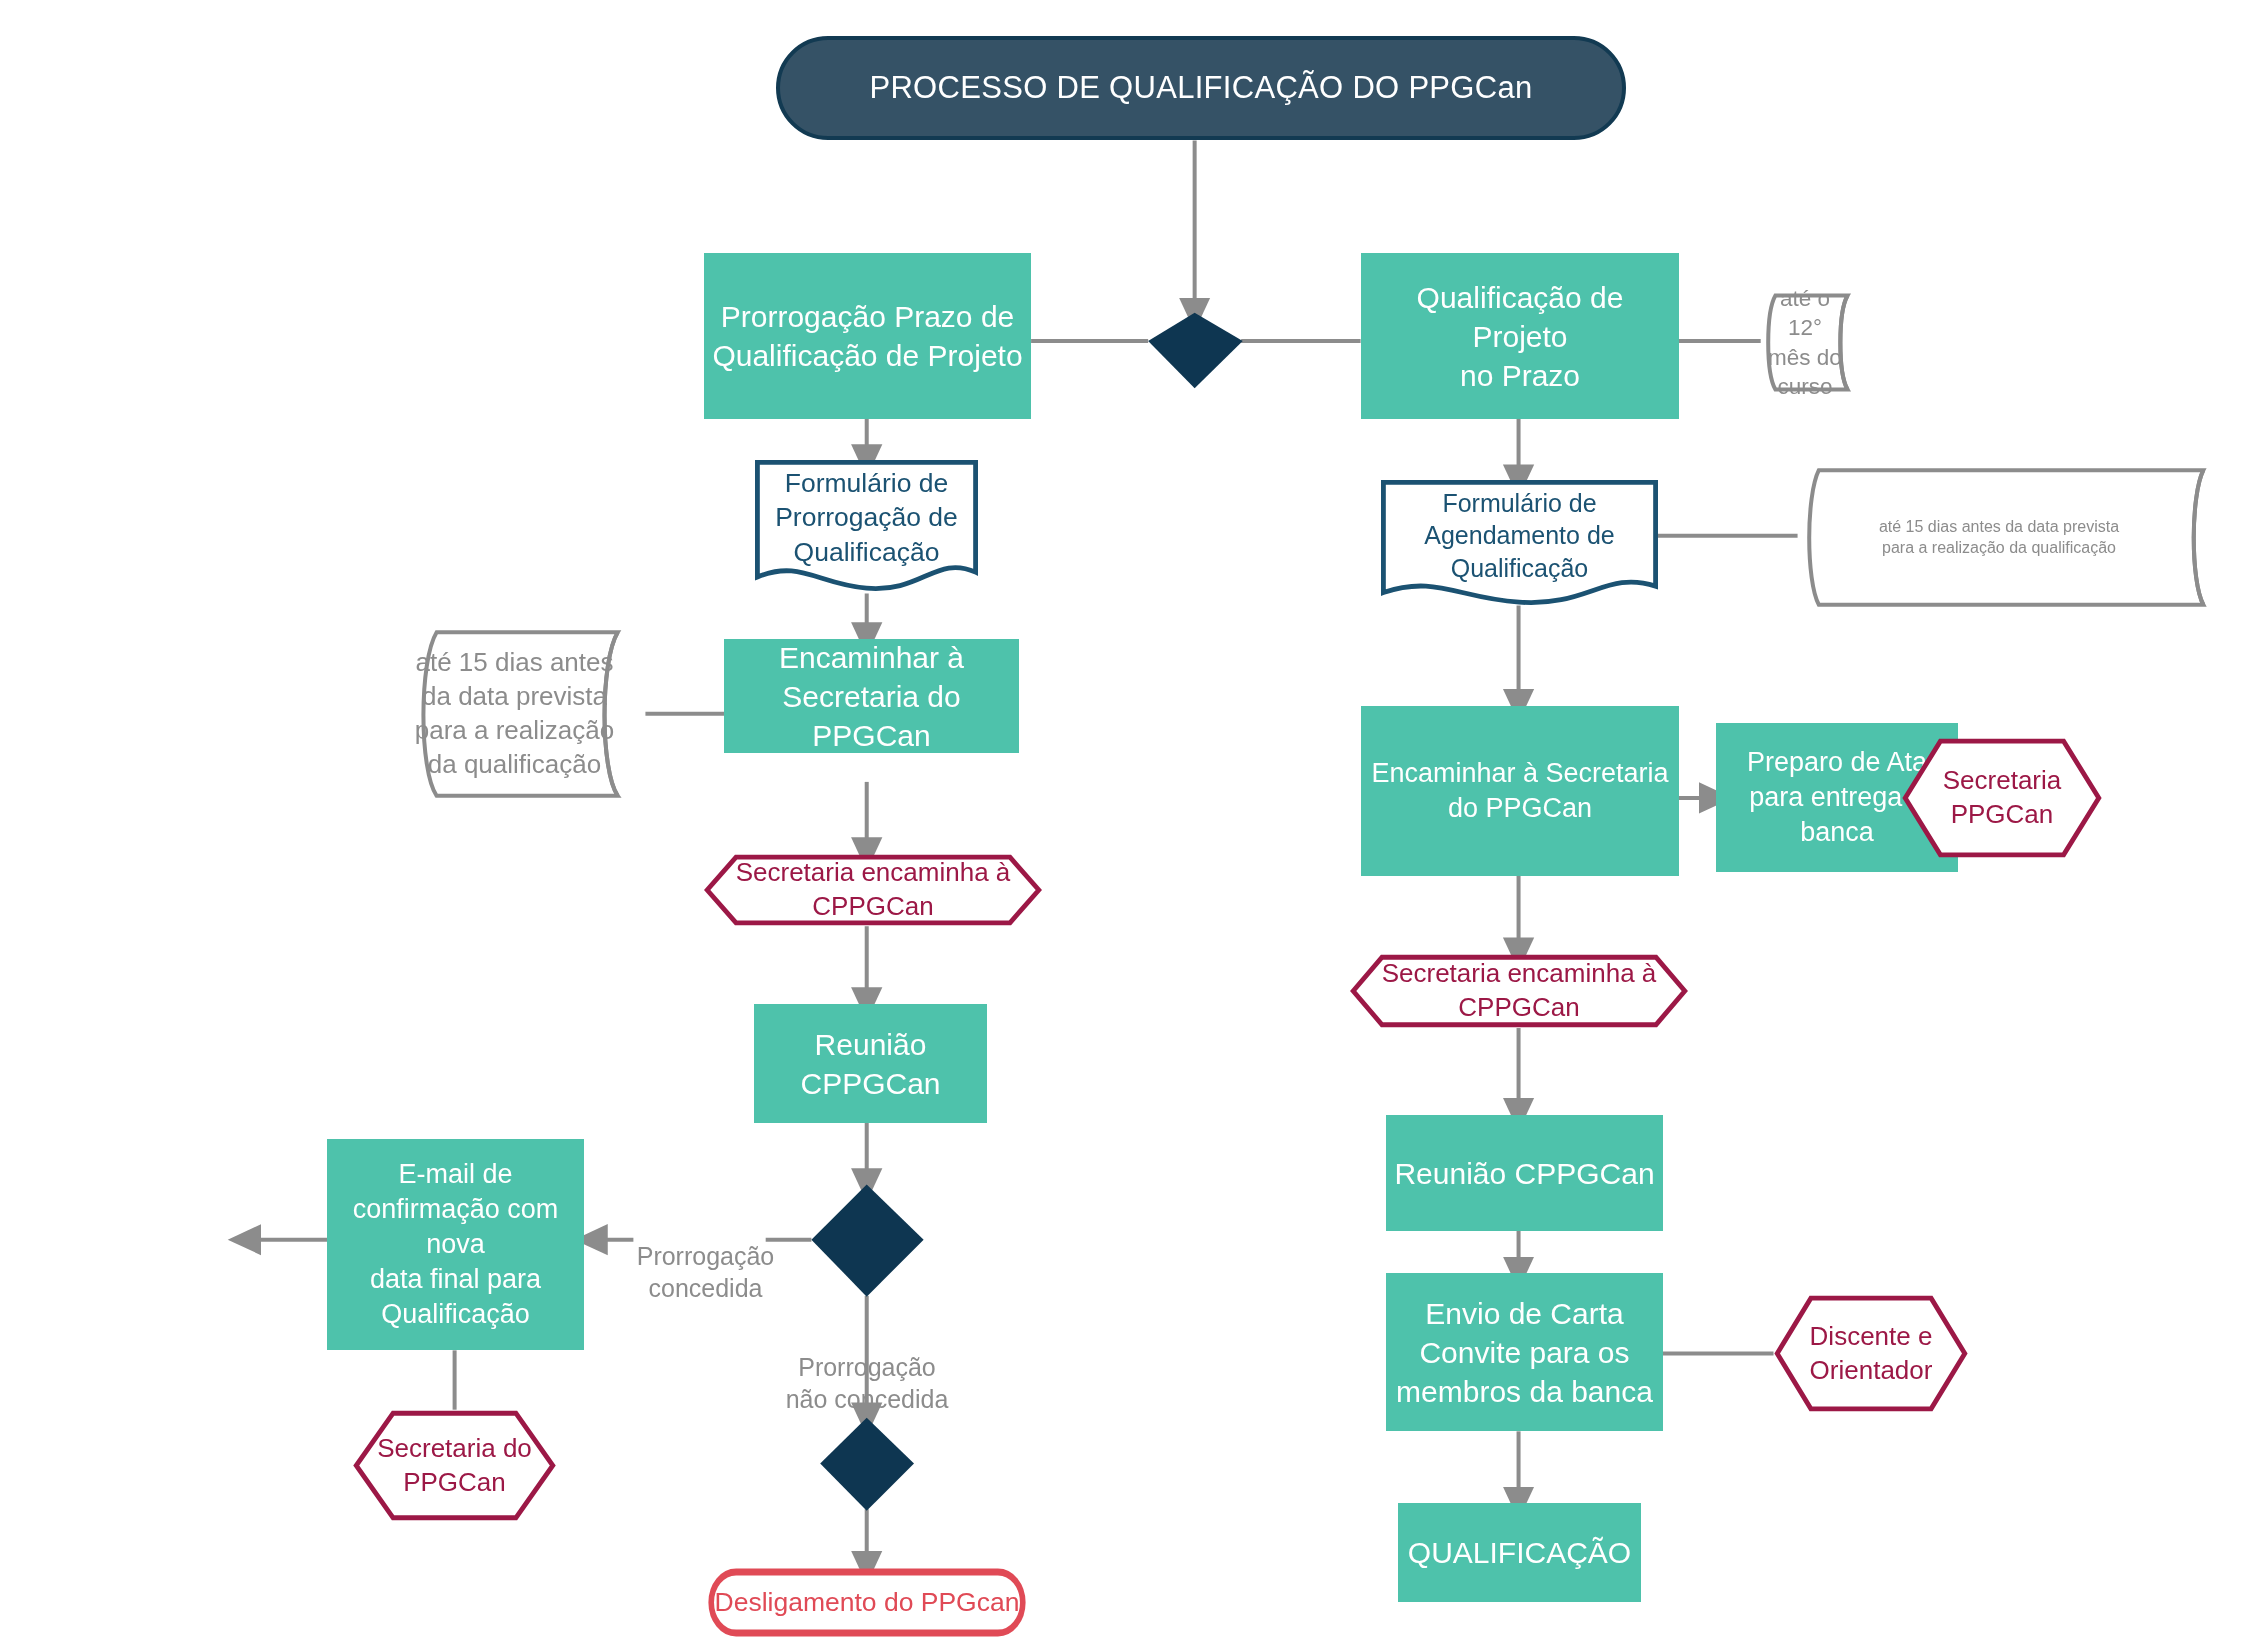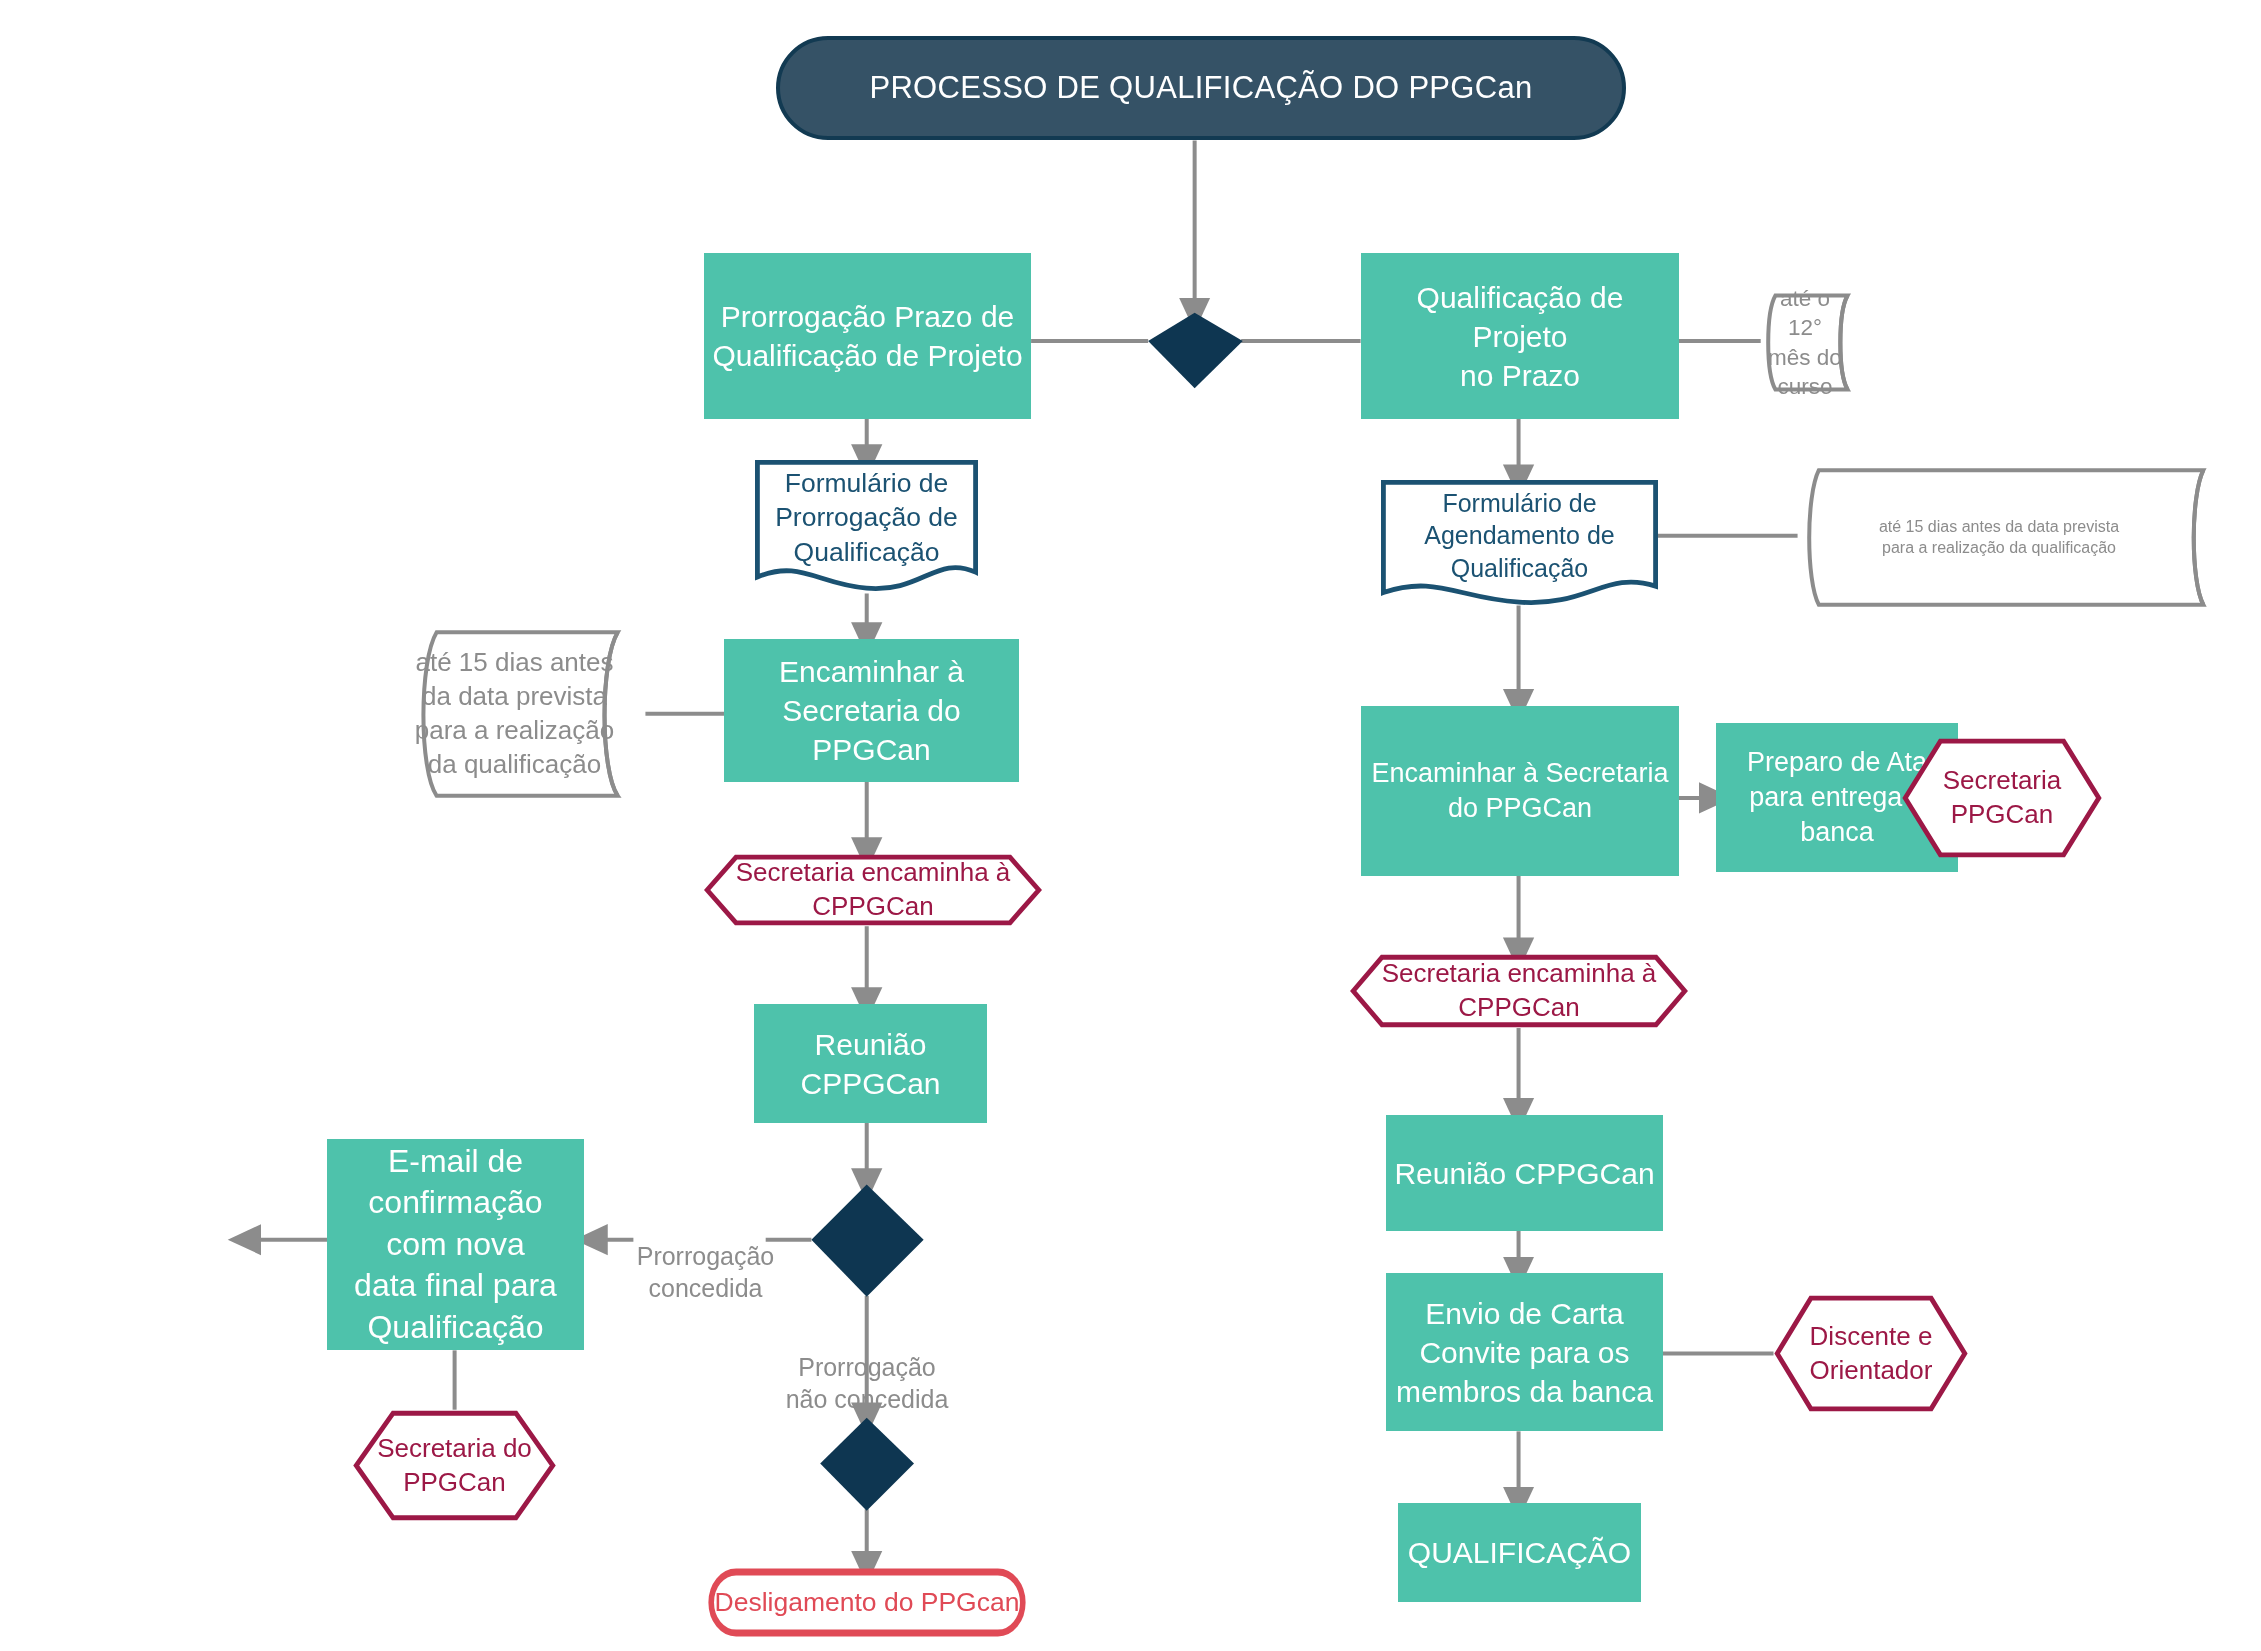--- a/index.html
+++ b/index.html
@@ -206,41 +206,41 @@
       <path d="M258,4 C236,40 236,176 258,208" fill="none" stroke="#8c8c8c" stroke-width="5"></path>
     </svg>
     <div class="label cyl" style="padding-right:27px;">
       <span>até 15 dias antes
 da data prevista
 para a realização
 da qualificação</span>
     </div>
   </div>
 
-  <div class="node proc" style="left:724px; top:639px; width:295px; height:143px;">
+  <div class="node proc" style="left:724px; top:639px; width:295px; height:114px;">
     <span class="txt">Encaminhar à
 Secretaria do PPGCan</span>
   </div>
 
   <div class="shaped" style="left:704px; top:854px; width:338px; height:72px;">
     <svg viewBox="0 0 422 90" preserveAspectRatio="none">
       <polygon points="40,4 382,4 418,45 382,86 40,86 4,45" fill="#ffffff" stroke="#9c1846" stroke-width="6"></polygon>
     </svg>
     <div class="label hexa">
       <span>Secretaria encaminha à
 CPPGCan</span>
     </div>
   </div>
 
   <div class="node proc" style="left:754px; top:1004px; width:233px; height:119px;">
     <span class="txt">Reunião
 CPPGCan</span>
   </div>
 
-  <div class="node proc" style="left:327px; top:1139px; width:257px; height:211px; font-size:32px;">
+  <div class="node proc" style="left:327px; top:1139px; width:257px; height:211px; font-size:27px;">
     <span class="txt">E-mail de
 confirmação com nova
 data final para
 Qualificação</span>
   </div>
 
 
   <div class="shaped" style="left:353px; top:1410px; width:203px; height:111px;">
     <svg viewBox="0 0 253 138" preserveAspectRatio="none">
       <polygon points="50,4 203,4 249,69 203,134 50,134 4,69" fill="#ffffff" stroke="#9c1846" stroke-width="6"></polygon>

